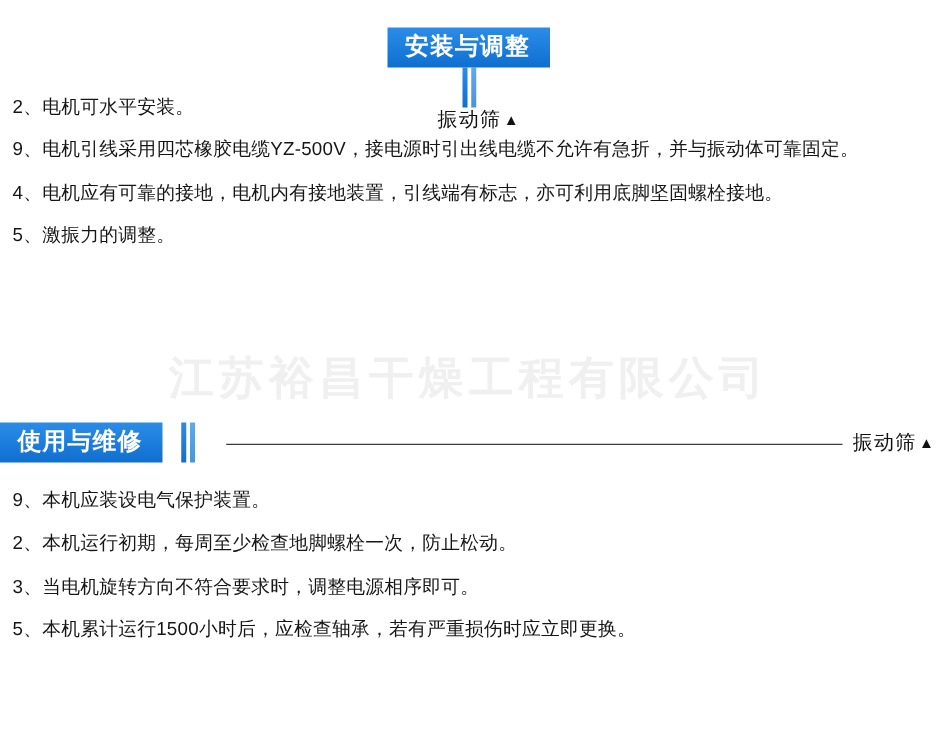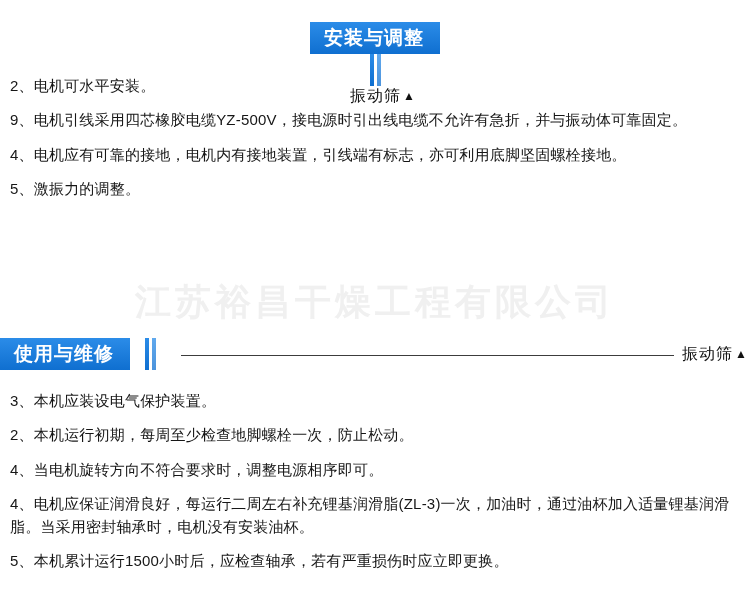--- a/index.html
+++ b/index.html
@@ -162,20 +162,19 @@
         <i class="b1"></i>
         <i class="b2"></i>
       </span>
     <div class="head-rule-wrap">
       <div class="head-rule"></div>
       <span class="head-right"><span>振动筛</span><span class="tri">▲</span></span>
     </div>
   </div>
 
   <ul class="list" id="sec2-list">
-    <li>3、本机应装设电气保护装置。</li>
+    <li>9、本机应装设电气保护装置。</li>
     <li>2、本机运行初期，每周至少检查地脚螺栓一次，防止松动。</li>
-    <li>4、当电机旋转方向不符合要求时，调整电源相序即可。</li>
-    <li>4、电机应保证润滑良好，每运行二周左右补充锂基润滑脂(ZL-3)一次，加油时，通过油杯加入适量锂基润滑脂。当采用密封轴承时，电机没有安装油杯。</li>
+    <li>3、当电机旋转方向不符合要求时，调整电源相序即可。</li>
     <li>5、本机累计运行1500小时后，应检查轴承，若有严重损伤时应立即更换。</li>
   </ul>
 
 </div>
 
 </body></html>

